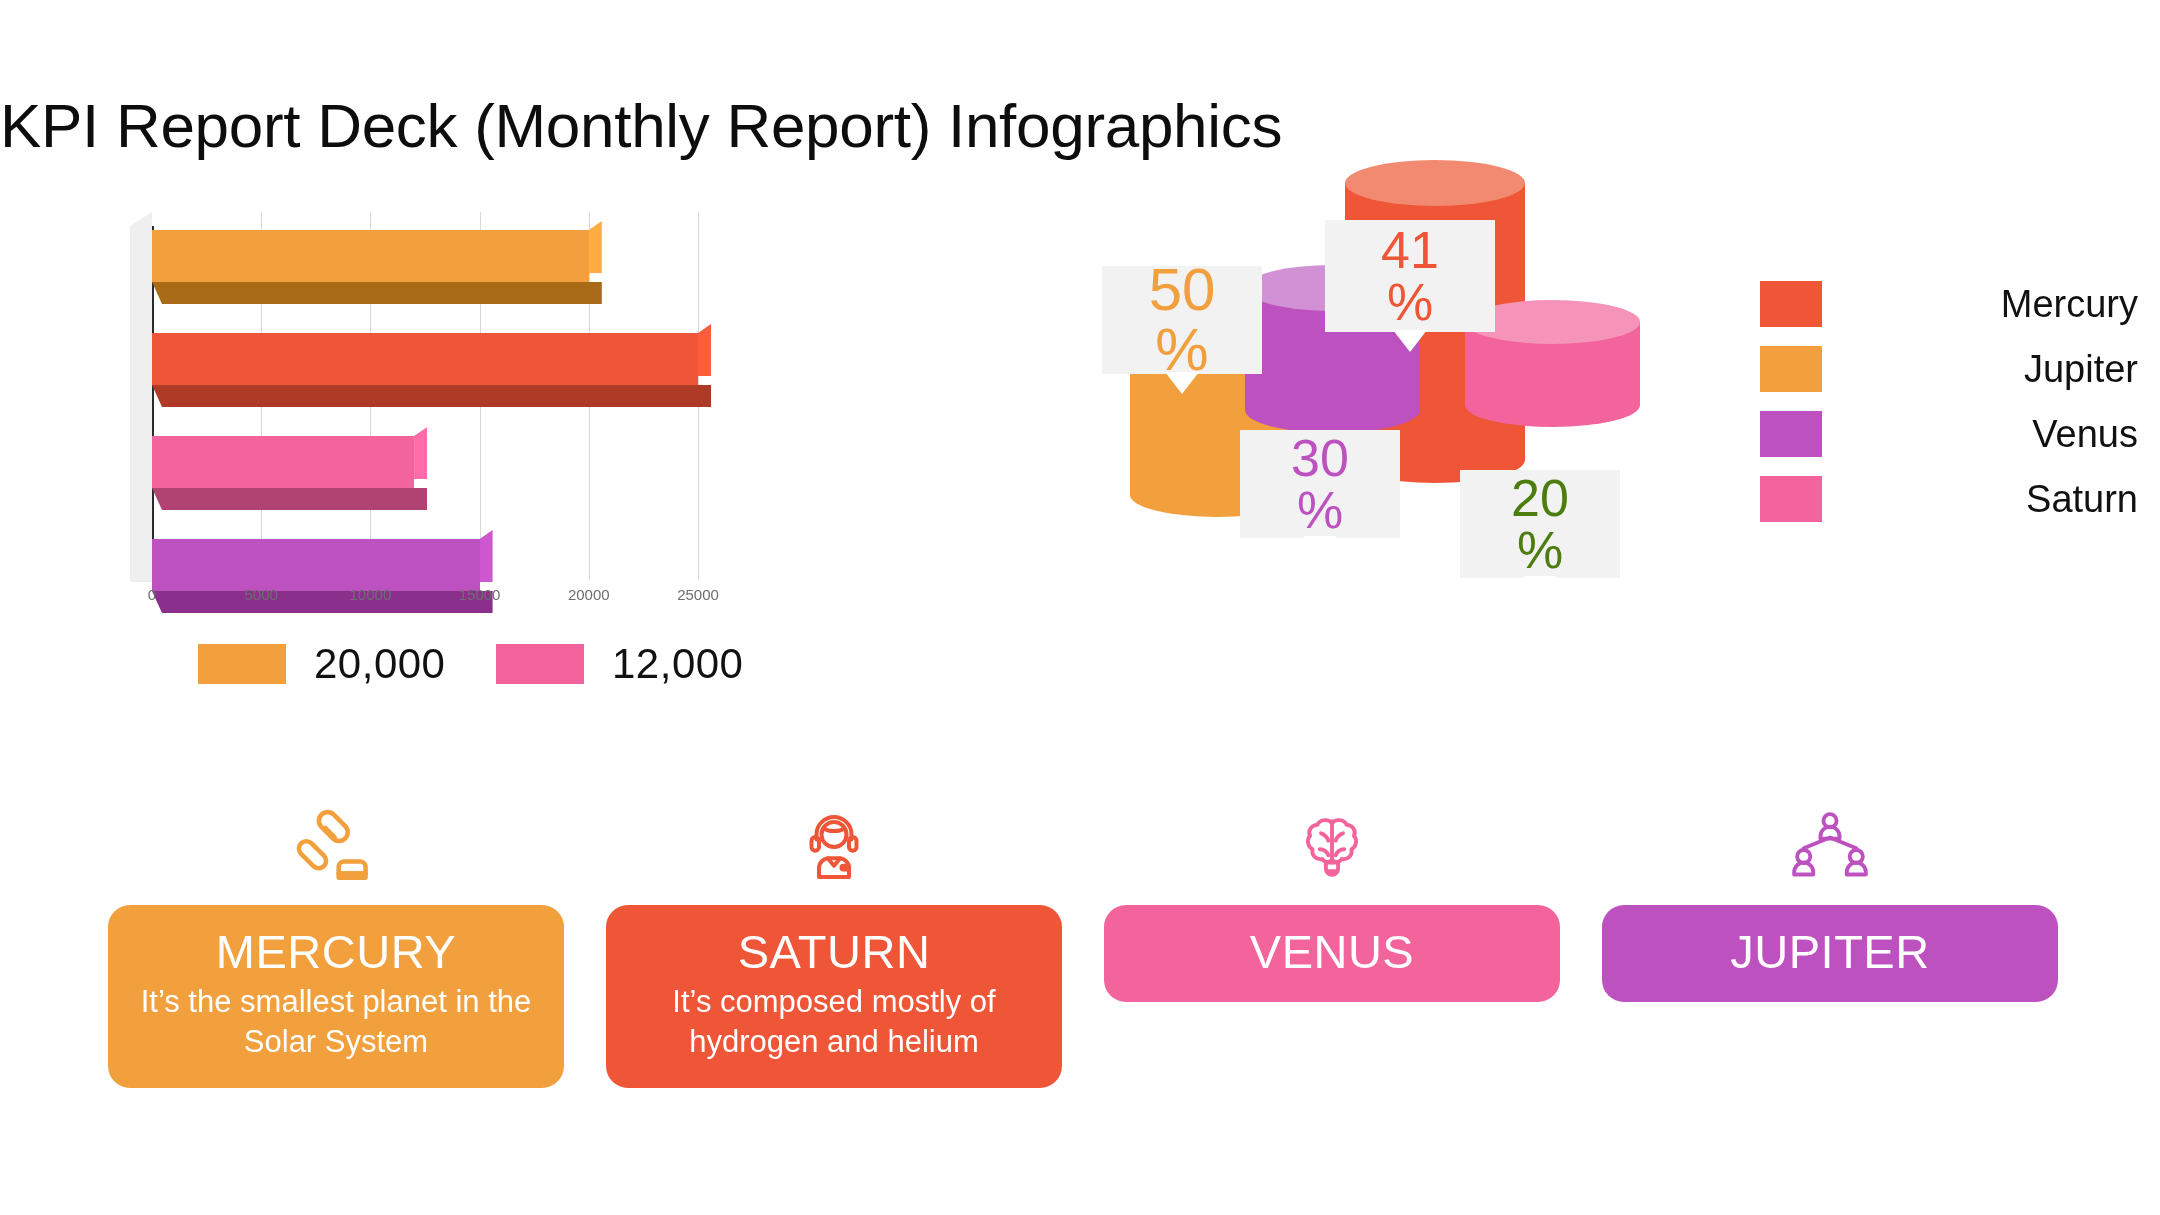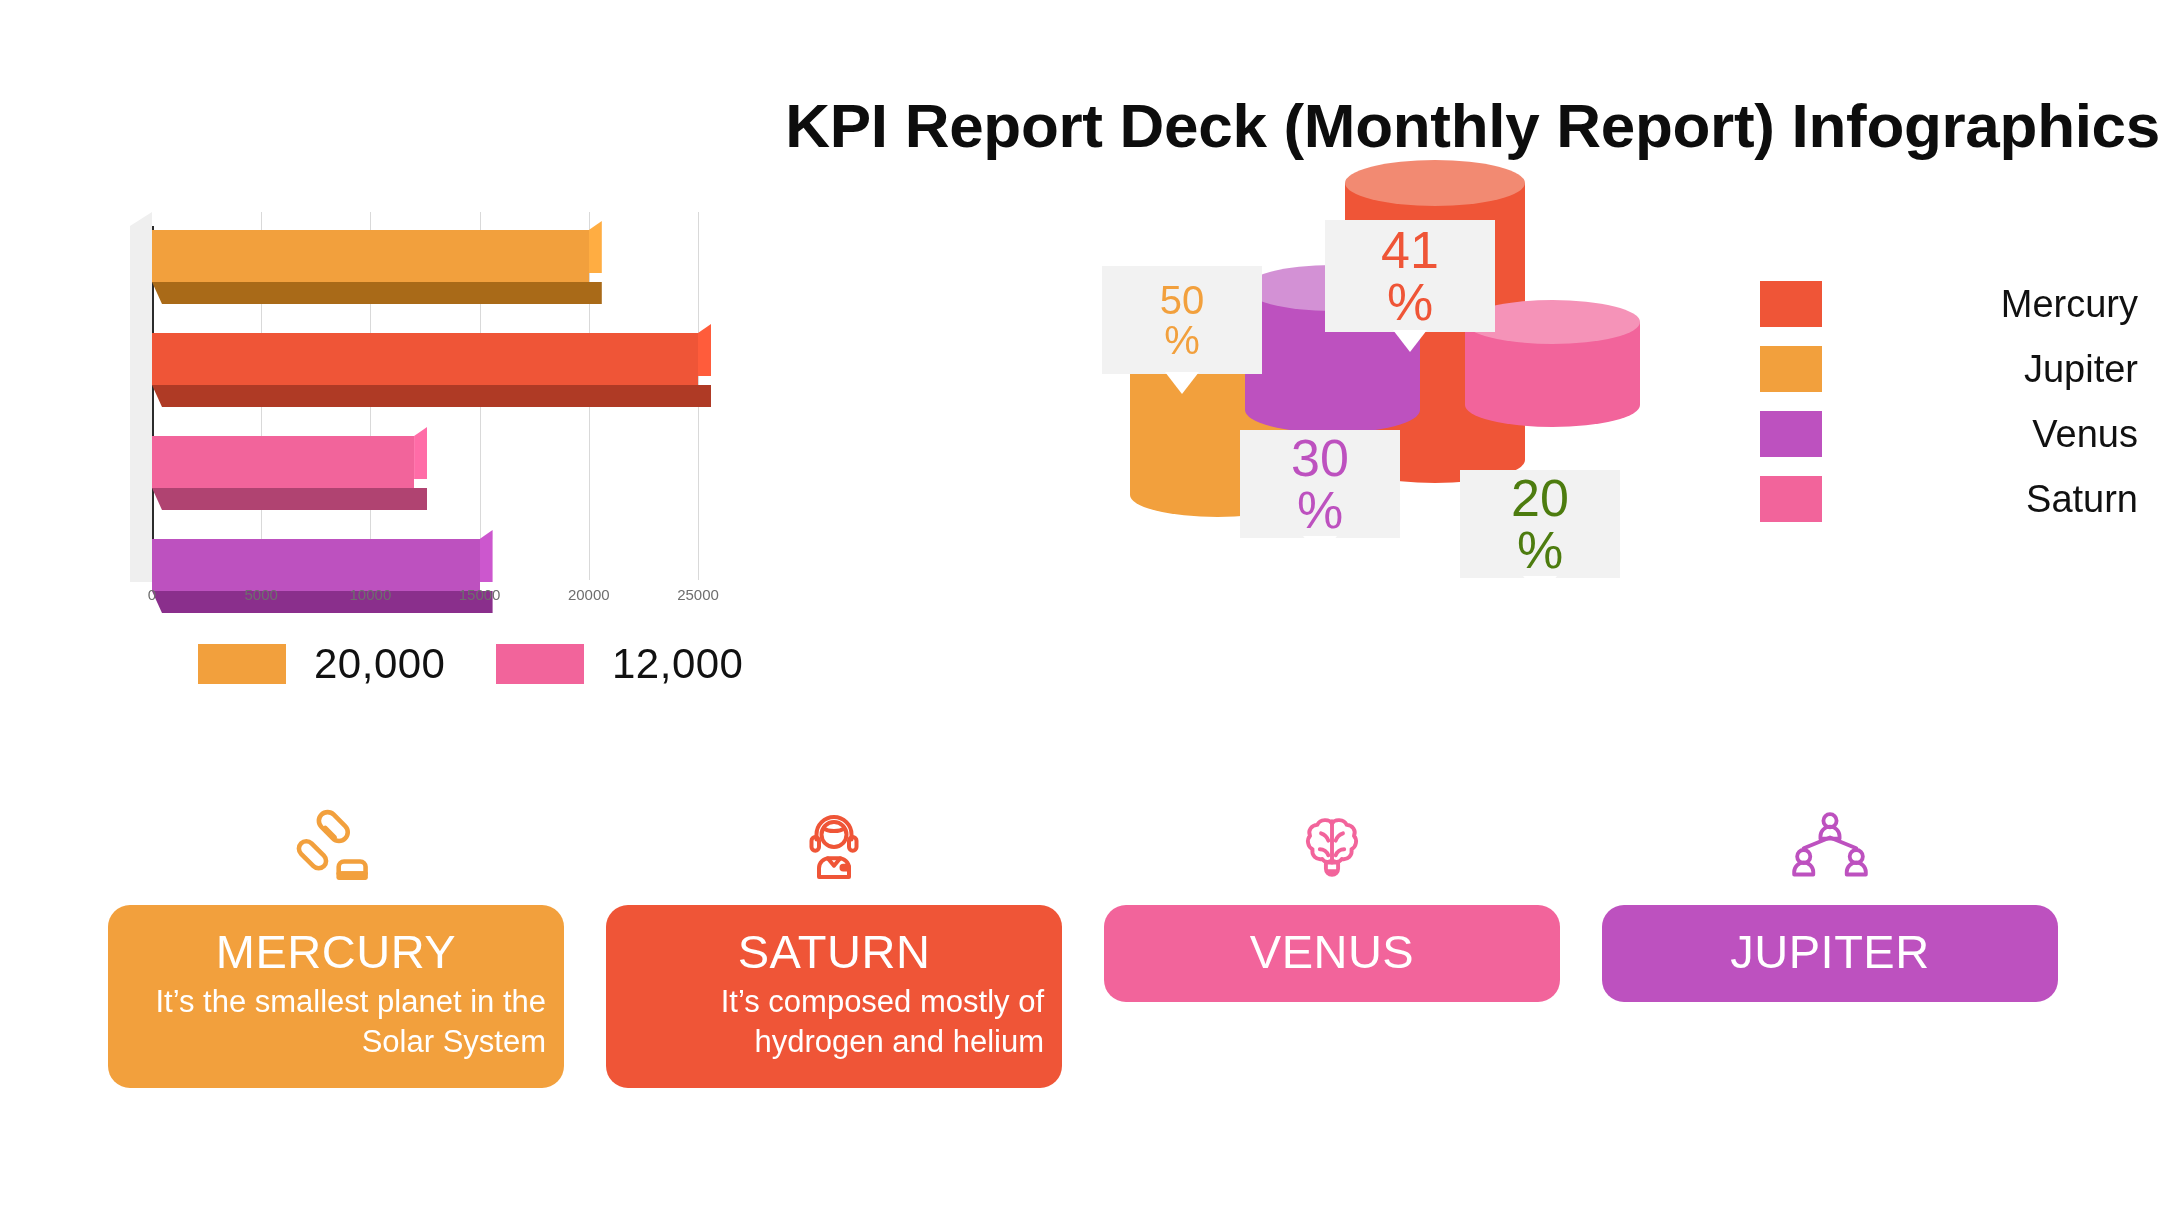--- a/index.html
+++ b/index.html
@@ -7,22 +7,22 @@
     width: 2160px; height: 1215px;
     background: #ffffff;
     font-family: "Liberation Sans", sans-serif;
     overflow: hidden;
   }
   #stage { position: relative; width: 2160px; height: 1215px; background: #fff; }
 
   
   #page-title {
     position: absolute; left: 0; top: 92px; width: 2160px;
-    text-align: right;
-    font-size: 62px; font-weight: 700; color: #0d0d0d;
+    text-align: left;
+    font-size: 62px; font-weight: 400; color: #0d0d0d;
     letter-spacing: -0.3px;
     line-height: 1.1;
   }
 
   
   #bar-chart { position: absolute; left: 130px; top: 212px; width: 700px; height: 400px; }
   .bc-wall {
     position: absolute; left: 0px; top: 0px; width: 22px; height: 370px;
     background: #efefef;
     clip-path: polygon(0 14px, 100% 0, 100% 100%, 0 100%);
@@ -90,21 +90,21 @@
 
   
   #cards { position: absolute; left: 108px; top: 795px; width: 1950px; height: 320px; }
   .card-col { position: absolute; top: 0; width: 456px; }
   .card-icon { height: 92px; display: flex; align-items: flex-end; justify-content: center; }
   .card-box {
     margin-top: 18px; border-radius: 22px; padding: 22px 18px 26px 18px;
     text-align: center; color: #ffffff;
   }
   .card-title { font-size: 47px; font-weight: 400; letter-spacing: 0.5px; line-height: 1.05; }
-  .card-desc { font-size: 31px; line-height: 1.28; margin-top: 6px; text-align: right; }
+  .card-desc { font-size: 31px; line-height: 1.28; margin-top: 6px; }
 </style>
 </head>
 <body>
 
 <div id="stage">
 
   <h1 id="page-title">KPI Report Deck (Monthly Report) Infographics</h1>
 
   <div id="bar-chart">
     <div class="bc-wall"></div>
@@ -187,21 +187,21 @@
                    border-bottom-left-radius:87.5px 23px;
                    border-bottom-right-radius:87.5px 23px;"></div>
         <div class="top" style="top:0px; height:46px; background:#D391D5;"></div>
       </div>
       <div class="cyl" style="left: 345px; top: 70px; width: 175px; height: 127px; z-index: 13;">
         <div class="body" style="height:105px; background:#F2649B;
                    border-bottom-left-radius:87.5px 22px;
                    border-bottom-right-radius:87.5px 22px;"></div>
         <div class="top" style="top:0px; height:44px; background:#F593B8;"></div>
       </div>
-      <div class="cyl-tag" style="left: -18px; top: 36px; width: 160px; height: 108px; color: rgb(242, 160, 61); font-size: 40px; z-index: 40;">
+      <div class="cyl-tag" style="left: -18px; top: 36px; width: 160px; height: 108px; color: rgb(242, 160, 61); font-size: 60px; z-index: 40;">
         <span>50</span>
         <span>%</span>
       </div>
       <div class="cyl-notch" style="left: 45px; top: 142px; z-index: 44;"></div>
       <div class="cyl-tag" style="left: 205px; top: -10px; width: 170px; height: 112px; color: rgb(239, 85, 55); font-size: 52px; z-index: 41;">
         <span>41</span>
         <span>%</span>
       </div>
       <div class="cyl-notch" style="left: 273px; top: 100px; z-index: 45;"></div>
       <div class="cyl-tag" style="left: 120px; top: 200px; width: 160px; height: 108px; color: rgb(189, 81, 191); font-size: 52px; z-index: 42;">

